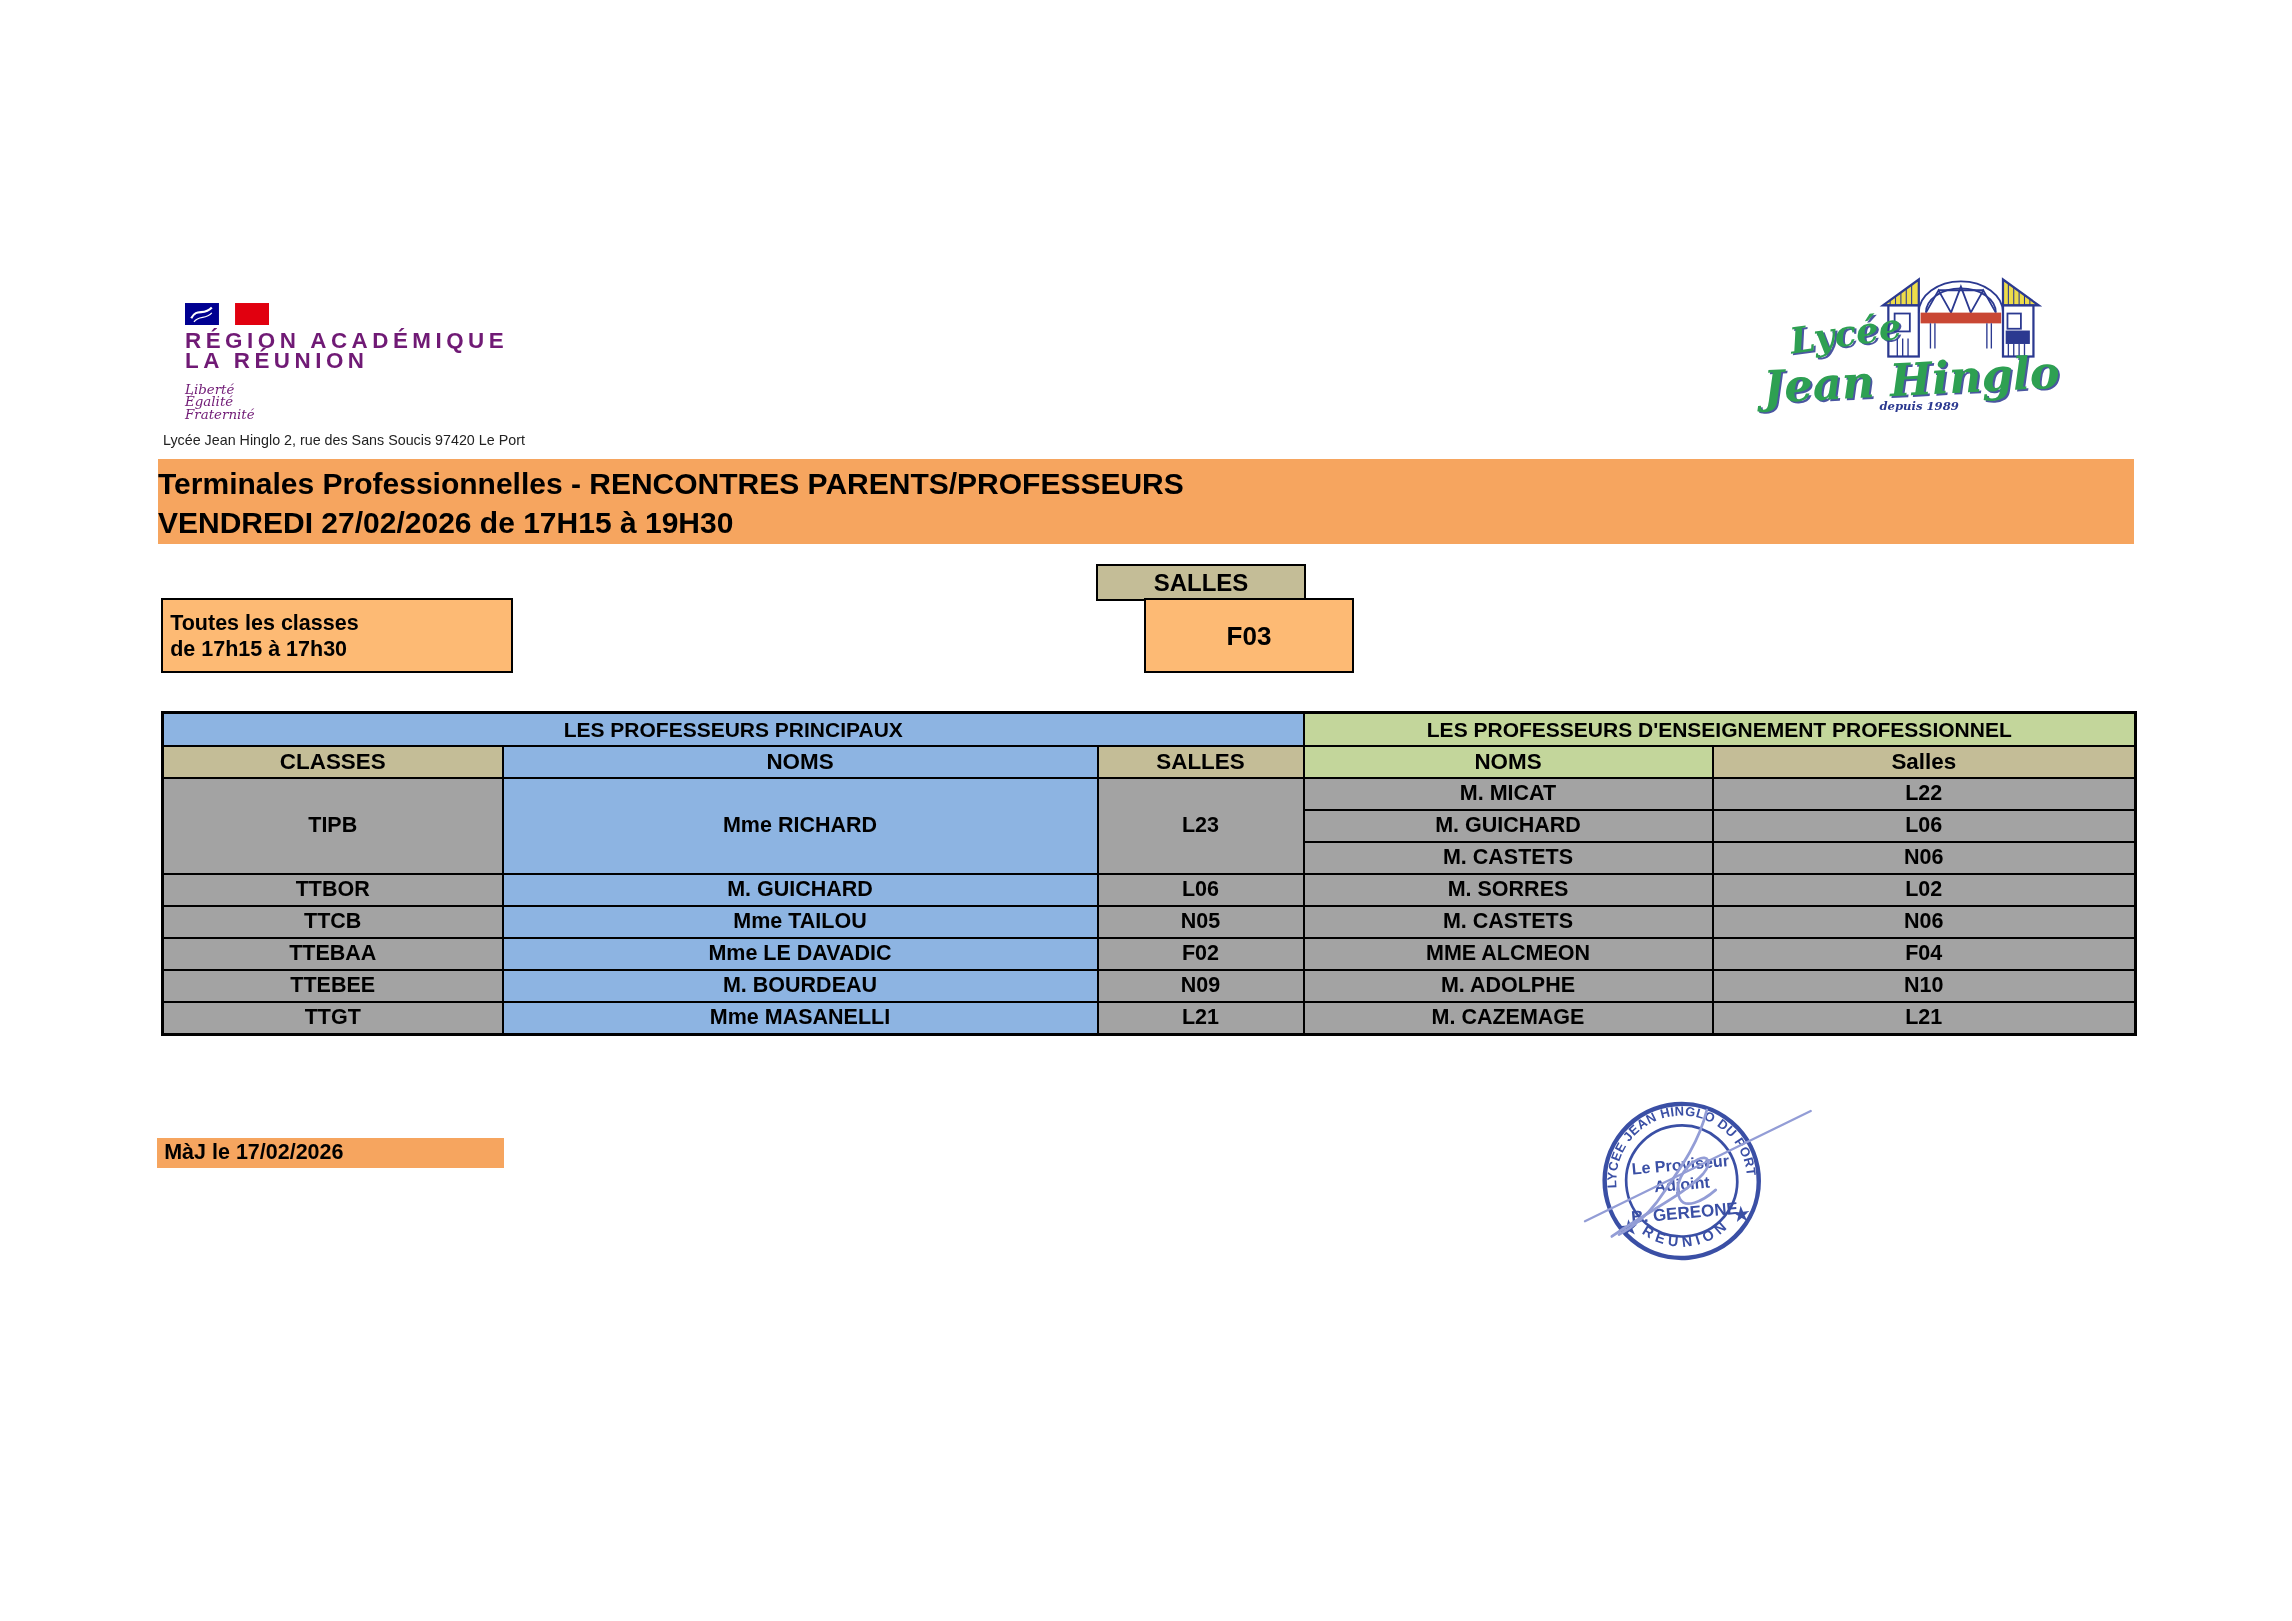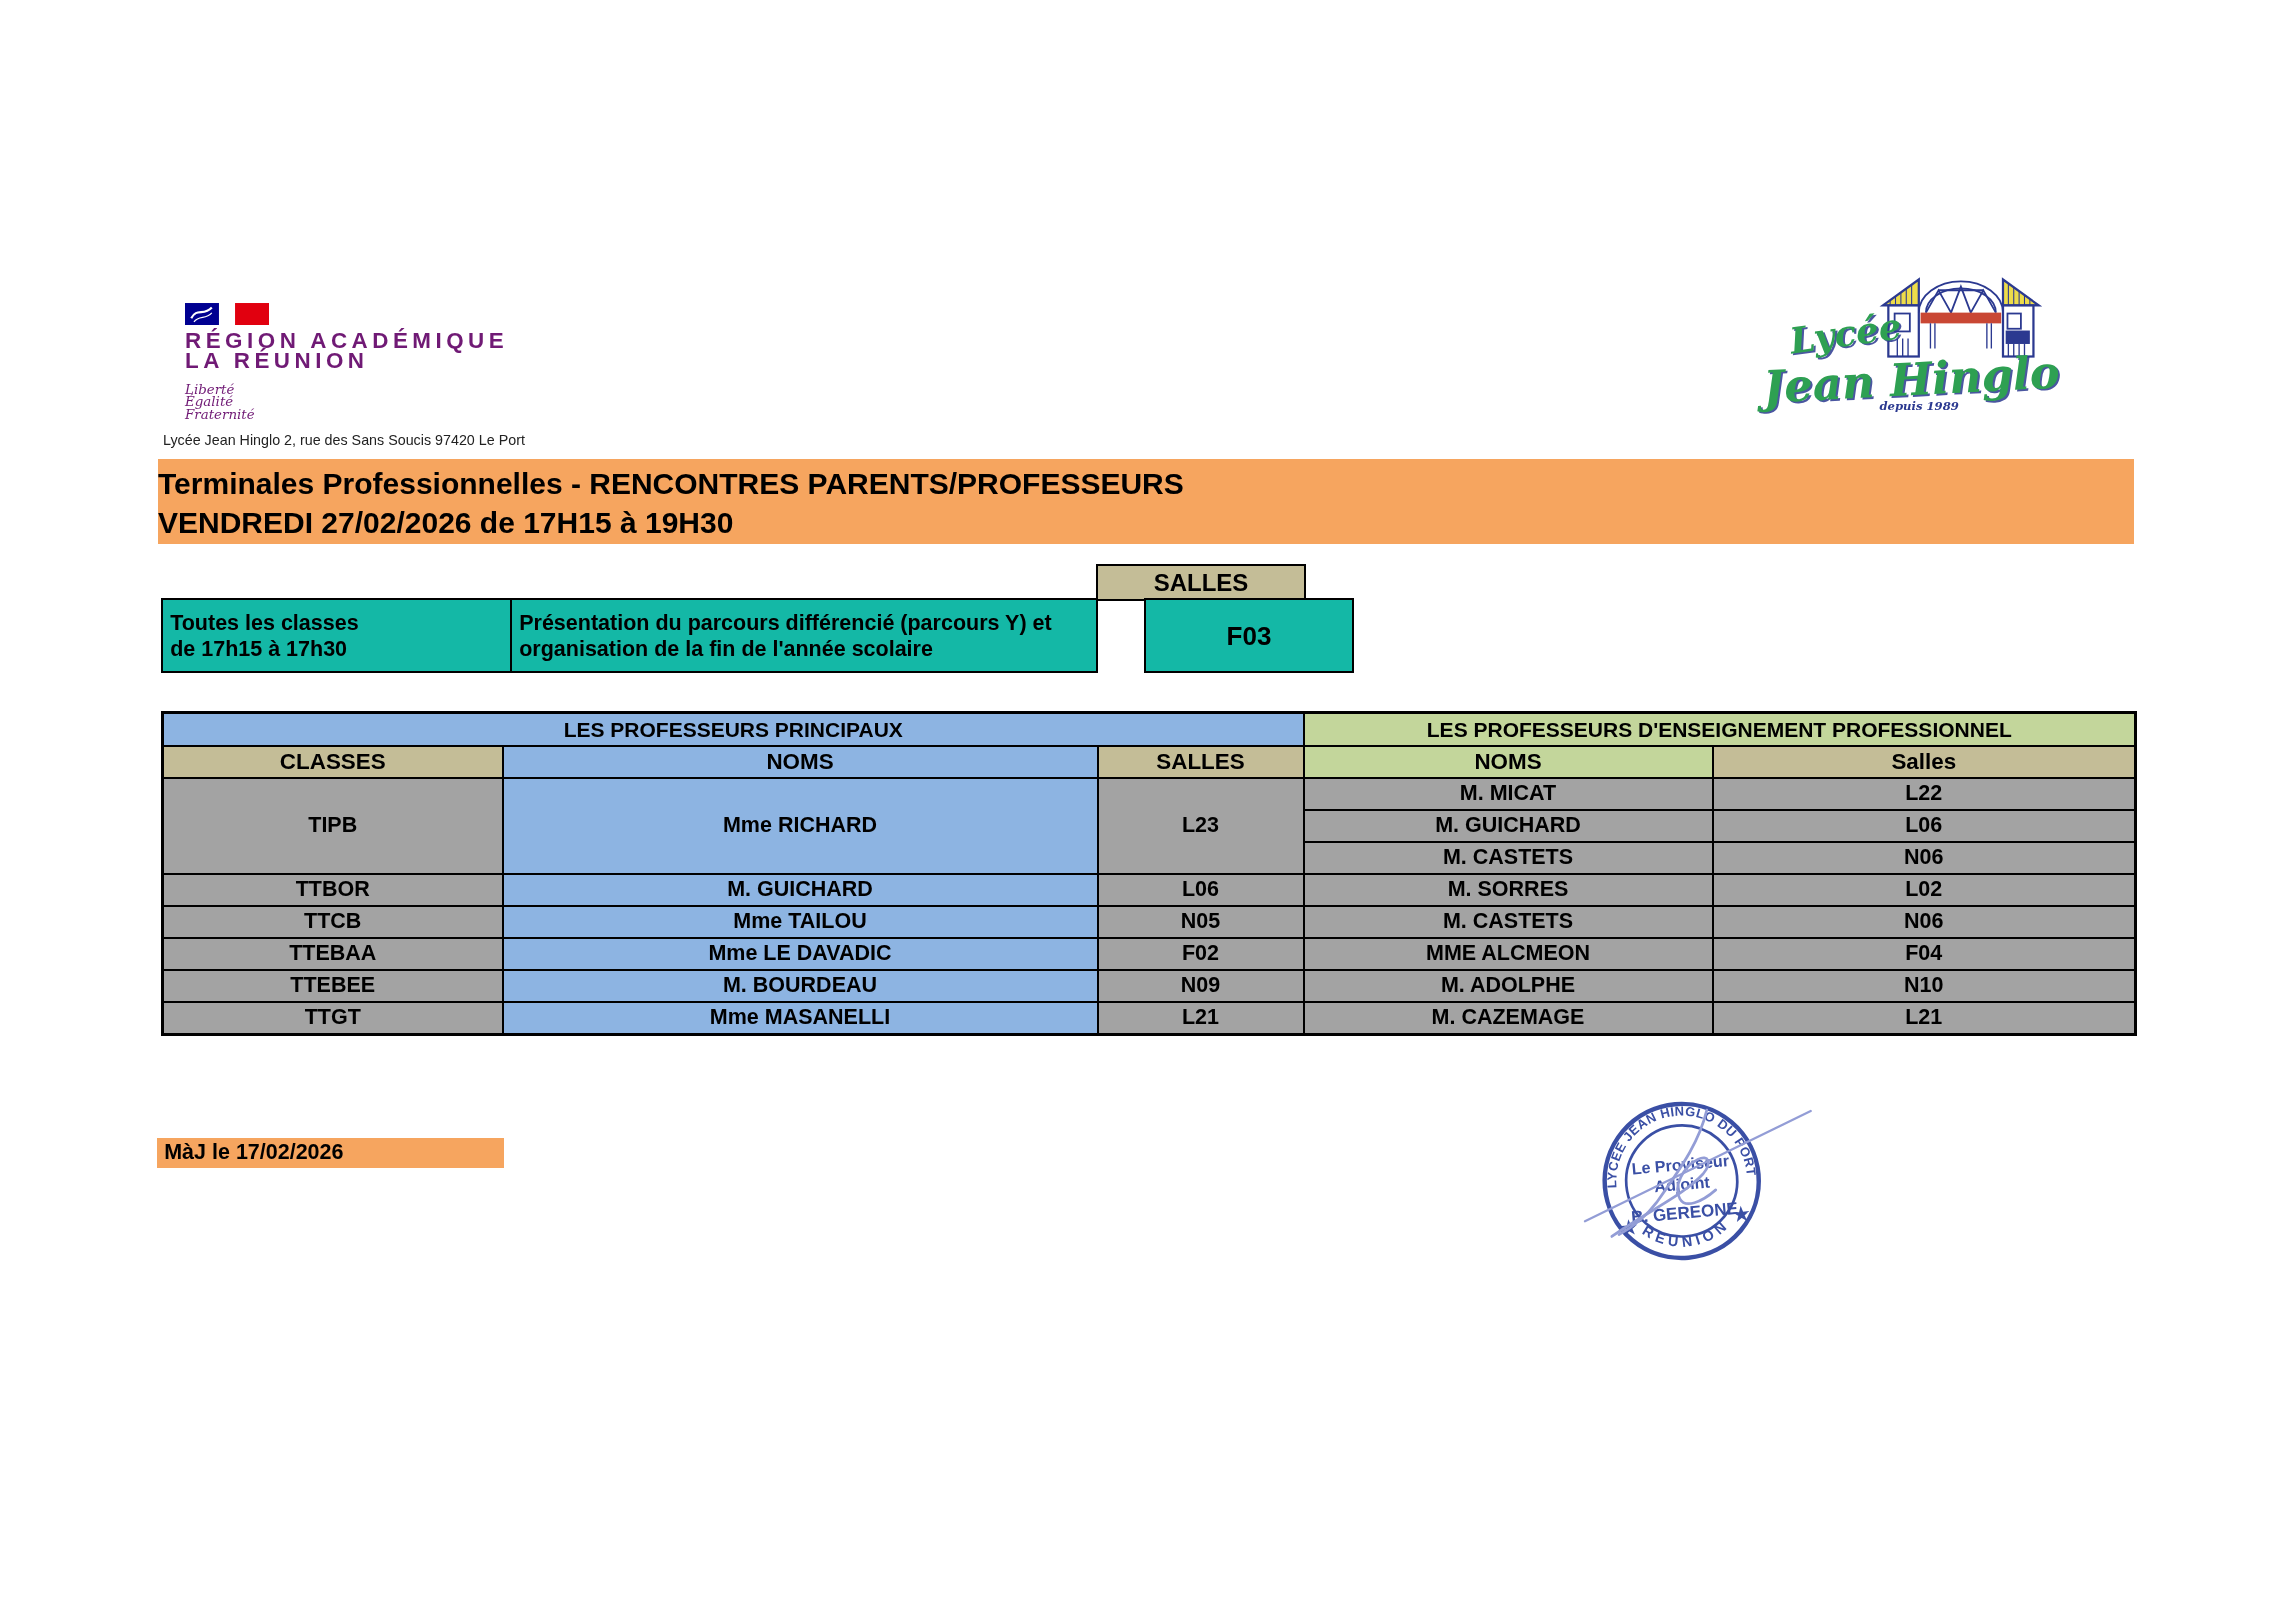--- a/index.html
+++ b/index.html
@@ -25,21 +25,21 @@
   .logo-script{font-family:"DejaVu Serif",serif;font-style:italic;font-weight:bold;}
   .t-green{fill:var(--logoGreen);}
   .t-blueshadow{fill:var(--logoBlue);opacity:.85;}
   .t-since{font-family:"DejaVu Serif",serif;font-style:italic;font-weight:bold;font-size:13px;fill:var(--logoBlue);}
 
   
   .banner{position:absolute;left:158px;top:459px;width:1976px;height:85px;background:var(--orange);
           text-align:left;font-weight:bold;font-size:30px;line-height:39px;padding-top:4.5px;box-sizing:border-box;}
 
   
-  .cellbox{position:absolute;border:2.7px solid #000;box-sizing:border-box;background:#14b8a6;
+  .cellbox{position:absolute;border:2.7px solid #000;box-sizing:border-box;background:#fdba74;
            display:flex;flex-direction:column;justify-content:center;font-weight:bold;font-size:21.5px;line-height:26px;}
   .itbl-salles{left:1096px;top:564px;width:210px;height:37px;background:var(--tan);align-items:center;font-size:24px;}
   .itbl-c1{left:161px;top:598px;width:352px;height:75px;padding-left:7.2px;}
   .itbl-c2{left:510px;top:598px;width:588px;height:75px;padding-left:7.2px;}
   .itbl-c3{left:1144px;top:598px;width:210px;height:75px;align-items:center;font-size:26px;}
 
   
   .main-table{position:absolute;left:161px;top:711px;border-collapse:collapse;table-layout:fixed;width:1973px;
               font-weight:bold;font-size:21.5px;}
   .main-table td{border:2.7px solid #000;text-align:center;vertical-align:middle;padding:0;background:#a3a3a3;}
@@ -143,24 +143,20 @@
   <div class="banner">
     <div>Terminales Professionnelles - RENCONTRES PARENTS/PROFESSEURS</div>
     <div>VENDREDI 27/02/2026 de 17H15 à 19H30</div>
   </div>
 
   <div class="cellbox itbl-salles">SALLES</div>
   <div class="cellbox itbl-c1">
     <div>Toutes les classes</div>
     <div>de 17h15 à 17h30</div>
   </div>
-  <div class="cellbox itbl-c2">
-    <div>Présentation du parcours différencié (parcours Y) et</div>
-    <div>organisation de la fin de l'année scolaire</div>
-  </div>
   <div class="cellbox itbl-c3">F03</div>
 
   <table class="main-table">
     <colgroup>
       <col style="width:340px">
         <col style="width:595px">
         <col style="width:206px">
         <col style="width:409px">
         <col style="width:423px">
     </colgroup>

